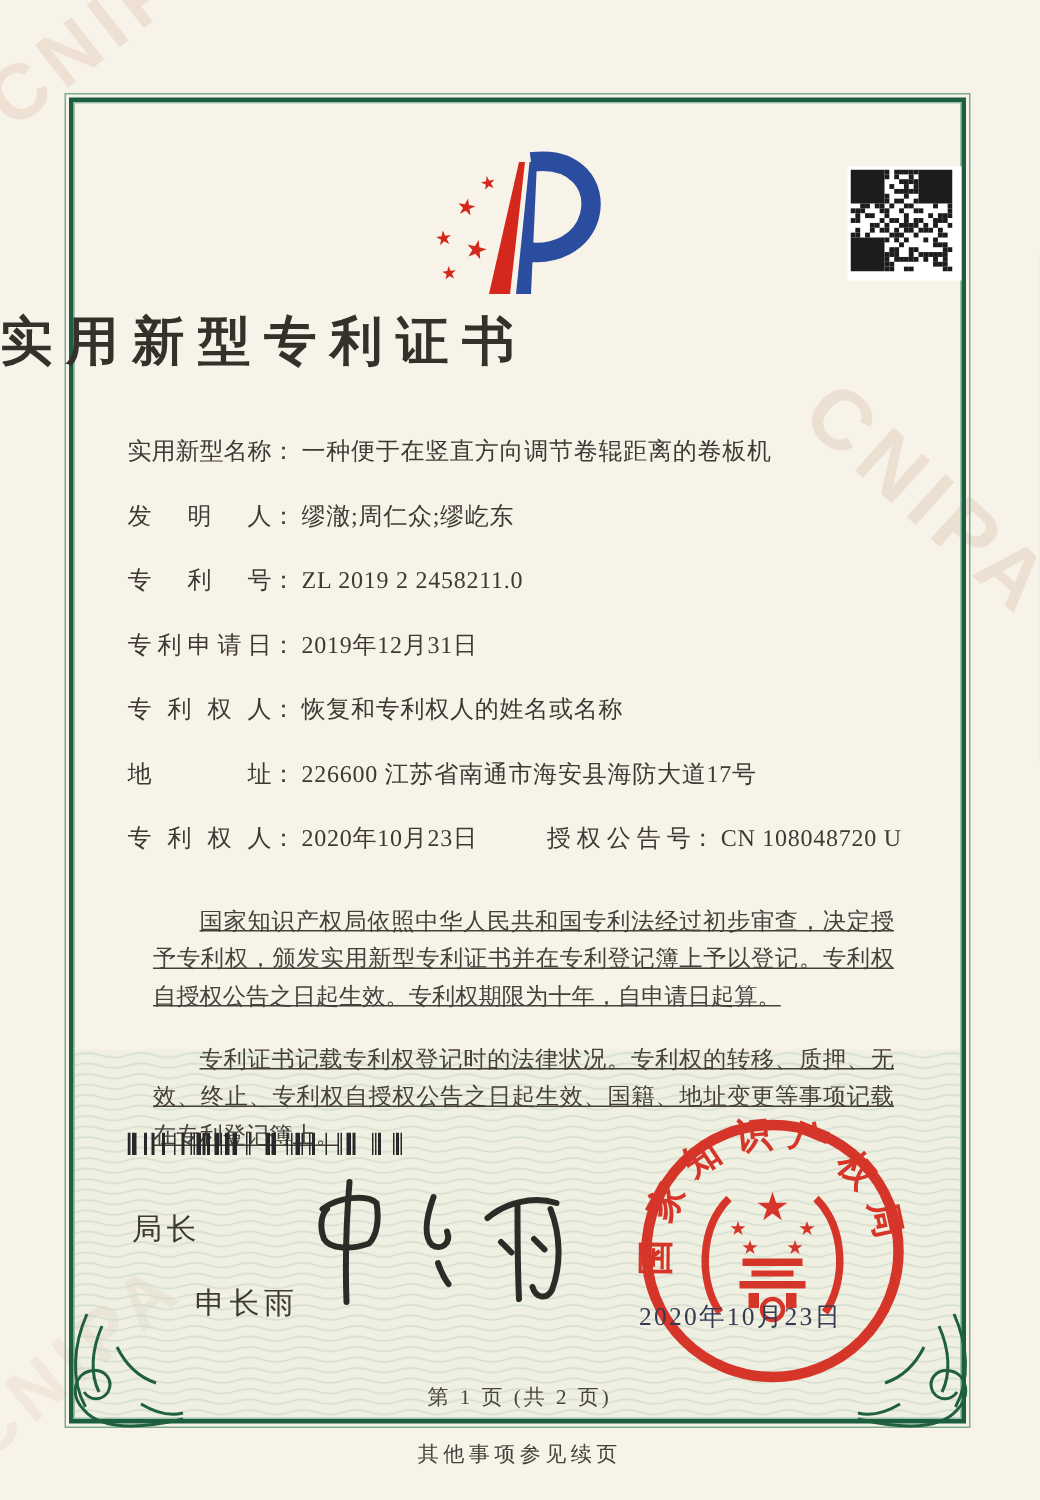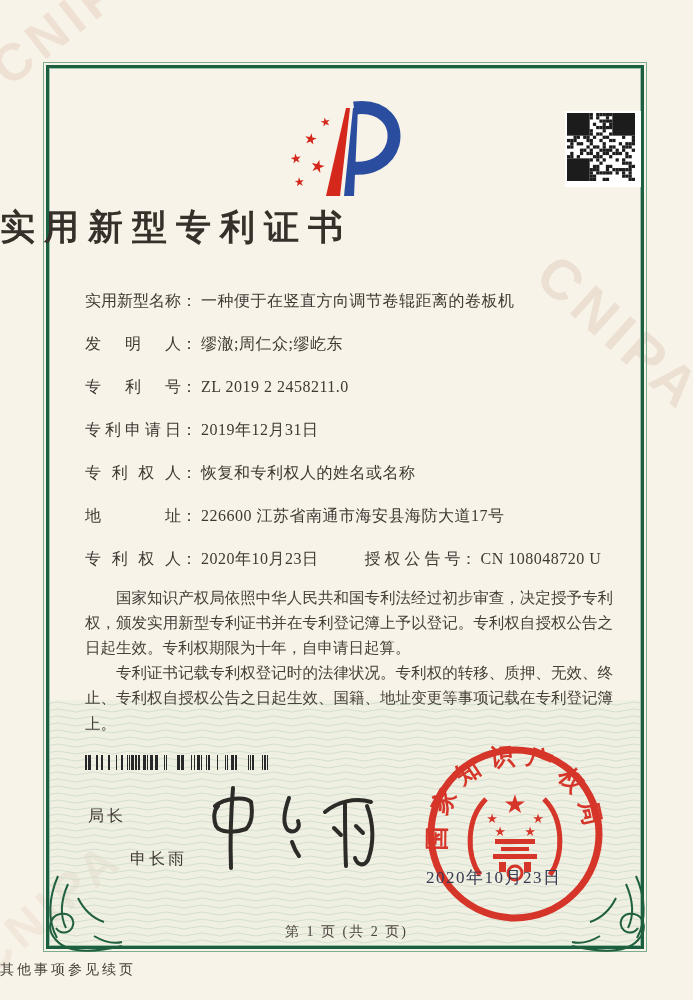--- a/index.html
+++ b/index.html
@@ -38,38 +38,38 @@
 
   .fields{position:absolute;left:85px;top:291px;width:540px;display:flex;flex-direction:column;gap:21px;
           font-size:16px;color:#3e3933;}
   .frow{height:22px;white-space:nowrap;}
   .flabel{display:inline-block;width:96px;text-align:justify;text-align-last:justify;vertical-align:top;}
   .fvalue{letter-spacing:.5px;}
   .fpair2{margin-left:42px;}
 
   .body-text{position:absolute;left:85px;top:585px;width:528px;font-size:15.5px;line-height:1.62;
              color:#45403a;text-align:justify;}
-  .body-text p{margin:0;text-indent:2em;}
+  .body-text p{margin:17px;text-indent:2em;text-decoration:underline;}
 
   .barcode{position:absolute;left:85px;top:755px;width:188px;height:16px;}
   .barcode rect{fill:#28282a;}
 
-  .signer{position:absolute;left:88px;top:806px;font-size:16px;color:#3e3933;letter-spacing:3px;}
+  .signer{position:absolute;left:88px;top:806px;font-size:20px;color:#3e3933;letter-spacing:3px;}
   .signer .nm{margin-top:22px;margin-left:42px;}
 
   .signature{position:absolute;left:193px;top:780px;}
   .signature path{stroke:#2c2b27;stroke-width:4;fill:none;stroke-linecap:round;}
 
   .seal{position:absolute;left:424px;top:743px;width:182px;height:182px;opacity:.93;z-index:3;}
   .seal-date{position:absolute;left:426px;top:866px;width:148px;font-size:17px;letter-spacing:1.5px;
              color:#363a52;z-index:4;white-space:nowrap;}
 
   .page-info{position:absolute;left:0;top:923px;width:693px;text-align:center;font-size:14px;
              letter-spacing:2px;color:#4a443e;}
-  .cont-note{position:absolute;left:0;top:961px;width:693px;text-align:left;font-size:14px;
+  .cont-note{position:absolute;left:0;top:961px;width:693px;text-align:center;font-size:14px;
              letter-spacing:3px;color:#45403a;}
 
   .flourish{position:absolute;z-index:3;}
   .flourish path{stroke:#20603f;stroke-width:2;fill:none;}
   .fl-left{left:34px;top:870px;}
   .fl-right{left:568px;top:870px;transform:scaleX(-1);}
 </style>
 </head>
 <body>
 

